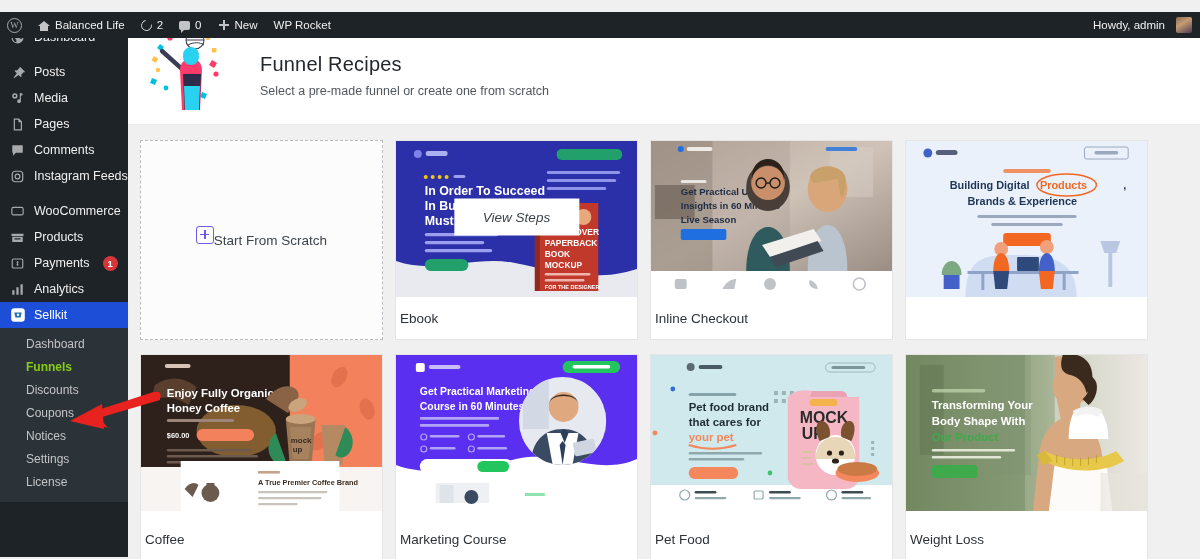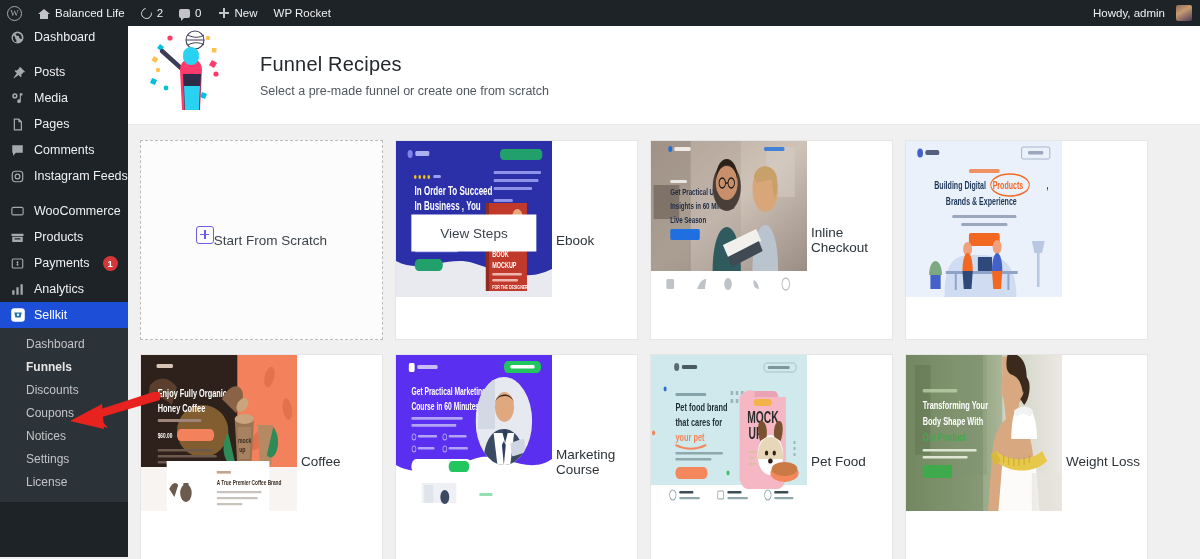--- a/index.html
+++ b/index.html
@@ -5,21 +5,21 @@
   * { box-sizing: border-box; margin: 0; padding: 0; }
   html, body {
     width: 1200px; height: 559px;
     overflow: hidden;
     font-family: "Liberation Sans", sans-serif;
     background: #f0f0f1;
   }
 
   
   #adminbar {
-    position: absolute; top: 0; left: 0;
+    position: absolute; top: 12px; left: 0;
     width: 1200px; height: 26px;
     background: #1d2327; color: #c3c4c7;
     display: flex; align-items: center;
     font-size: 11.5px; z-index: 50;
   }
   .ab-item {
     display: flex; align-items: center; gap: 5px;
     height: 26px; padding: 0 8px; color: #f0f0f1;
     white-space: nowrap;
   }
@@ -103,21 +103,21 @@
     display: inline-flex; align-items: center; justify-content: center;
     min-width: 15px; height: 15px; padding: 0 4px; margin-left: 5px;
     background: #d63638; color: #fff; border-radius: 9px;
     font-size: 9.5px; font-weight: bold;
   }
   .submenu { background: #2c3338; padding: 5px 0 8px 0; }
   .submenu-item {
     display: block; padding: 4px 0 4px 26px;
     color: #c3c4c7; font-size: 12px; line-height: 15px;
   }
-  .submenu-item.current { color: #e5e5e5; font-weight: bold; }
+  .submenu-item.current { color: #84cc16; font-weight: bold; }
 
   
   #annotation-arrow {
     position: absolute; left: 56px; top: 392px;
     width: 106px; height: 48px; z-index: 60; pointer-events: none;
   }
 
   
   #content {
     position: absolute; top: 26px; left: 128px;
@@ -147,37 +147,38 @@
     grid-template-columns: repeat(4, 255px);
     gap: 0 0; padding-top: 15px;
   }
   .grid > * { margin-right: 0; }
   .cell { width: 255px; padding-right: 0; }
   .cell-inner { width: 243px; }
 
   .card {
     background: #fff; border: 1px solid #e5e5e5;
     height: 200px; overflow: hidden; position: relative;
-    display: flex; flex-direction: row;
+    display: flex; flex-direction: column;
   }
   .card-media {
     height: 156px; overflow: hidden; position: relative; flex: 0 0 156px;
   }
   .card-media svg { display: block; width: 100%; height: 100%; }
   .card-label {
     flex: 1; display: flex; align-items: center;
     padding-left: 4px; font-size: 13.5px; color: #2c3338;
     background: #fff;
   }
   .view-steps {
-    position: absolute; left: 50%; top: 92px;
+    position: absolute; left: 50%; top: 76px;
     transform: translate(-50%, -50%);
     background: #fff; color: #3c434a;
     font-size: 13.5px; padding: 11px 29px;
     white-space: nowrap;
+    font-style: italic;
   }
 
   .scratch-card {
     height: 200px; border: 1.5px dashed #b8bcc0;
     background: #fcfcfc; display: flex;
     flex-direction: row; align-items: center; justify-content: center;
   }
   .scratch-plus {
     width: 18px; height: 18px; border: 1.5px solid #6c5ce7;
     border-radius: 3px; position: relative; margin-bottom: 11px;

